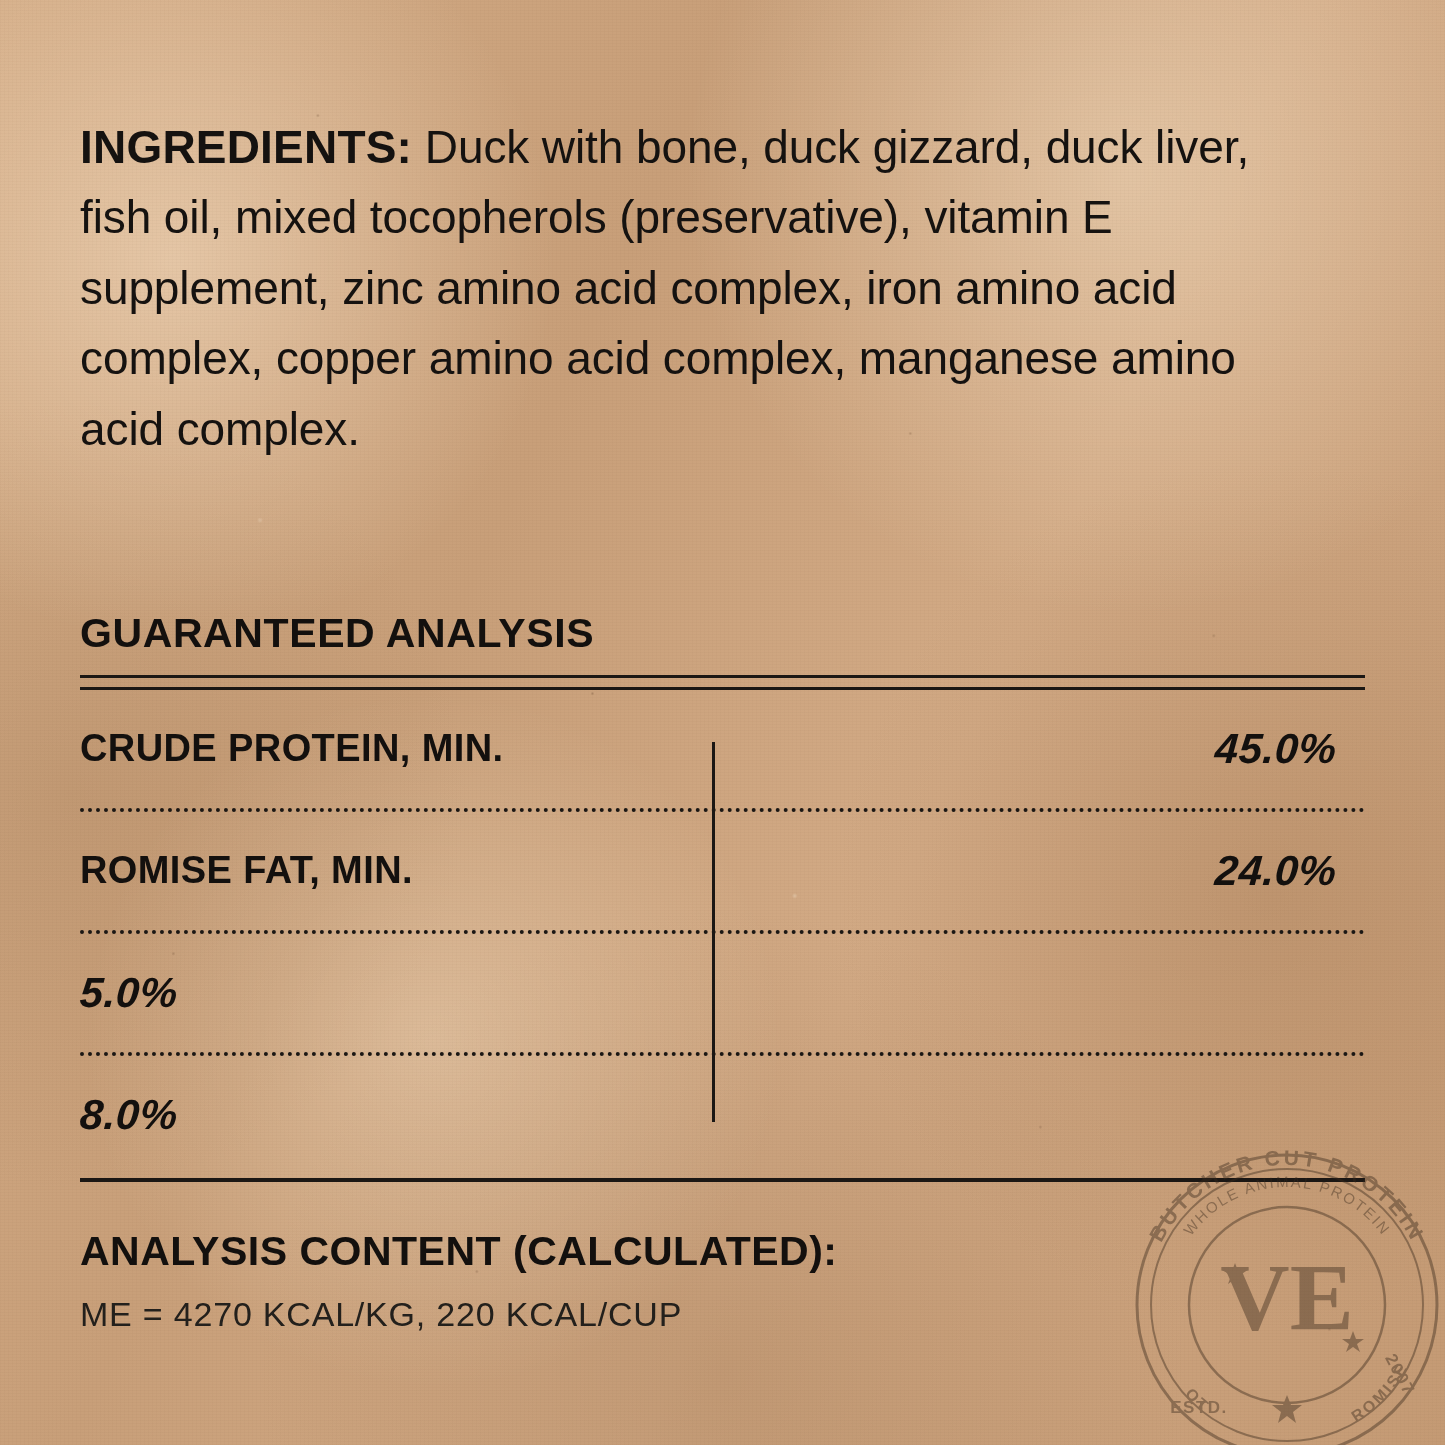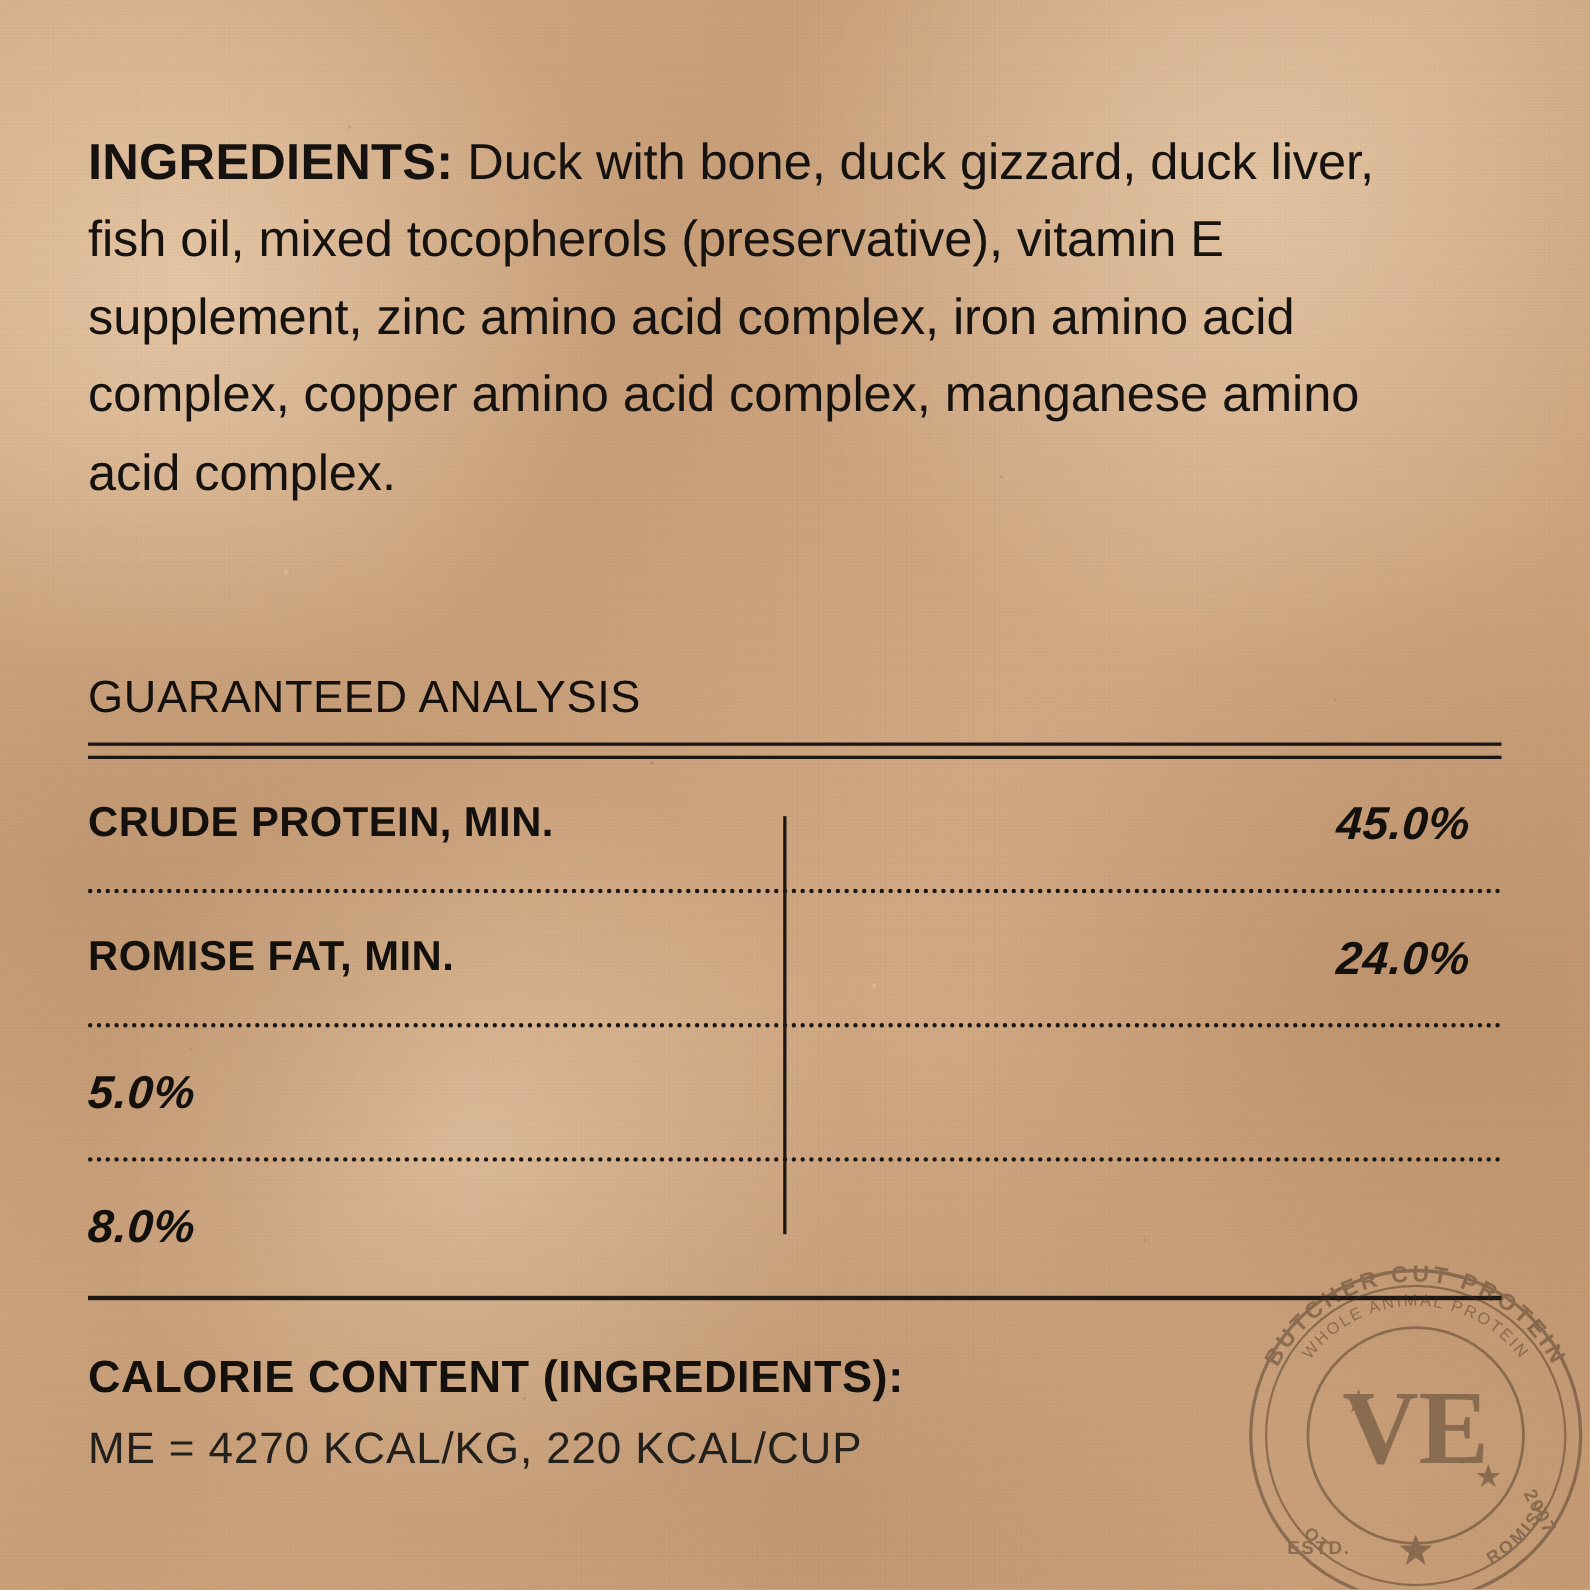--- a/index.html
+++ b/index.html
@@ -75,21 +75,21 @@
   }
   .ingredients .lead {
     font-weight: bold;
     letter-spacing: 0.2px;
   }
 
   
   .ga-title {
     margin-top: 146px;
     font-size: 41px;
-    font-weight: normal;
+    font-weight: bold;
     letter-spacing: 0.6px;
     color: #13100e;
   }
 
   .rule-double {
     margin-top: 18px;
     height: 9px;
     border-top: 3px solid #1b1714;
     border-bottom: 3px solid #1b1714;
   }
@@ -140,21 +140,21 @@
   
   .calorie-title {
     margin-top: 46px;
     font-size: 41px;
     font-weight: bold;
     letter-spacing: 0.5px;
     color: #13100e;
   }
   .calorie-value {
     margin-top: 20px;
-    font-size: 40px;
+    font-size: 34px;
     letter-spacing: 0.8px;
     color: #23201c;
   }
 
   
   .stamp {
     position: absolute;
     right: -22px;
     bottom: -40px;
     width: 360px;
@@ -203,21 +203,21 @@
       </div>
       <div class="dotted"></div>
 
       <div class="ga-row">
         <span class="ga-value">8.0%</span>
       </div>
     </div>
 
     <div class="rule-bottom"></div>
 
-    <div class="calorie-title">CALORIE CONTENT (INGREDIENTS):</div>
+    <div class="calorie-title">ANALYSIS CONTENT (CALCULATED):</div>
     <div class="calorie-value">ME = 4270 KCAL/KG, 220 KCAL/CUP</div>
 
   </div>
 
   <div class="stamp">
     <svg viewBox="0 0 360 360" xmlns="http://www.w3.org/2000/svg">
       <defs>
         <path id="outerArc" d="M 40,180 A 140,140 0 1 1 320,180"></path>
         <path id="innerArc" d="M 62,180 A 118,118 0 1 1 298,180"></path>
         <path id="bottomArc" d="M 44,180 A 136,136 0 0 0 316,180"></path>

